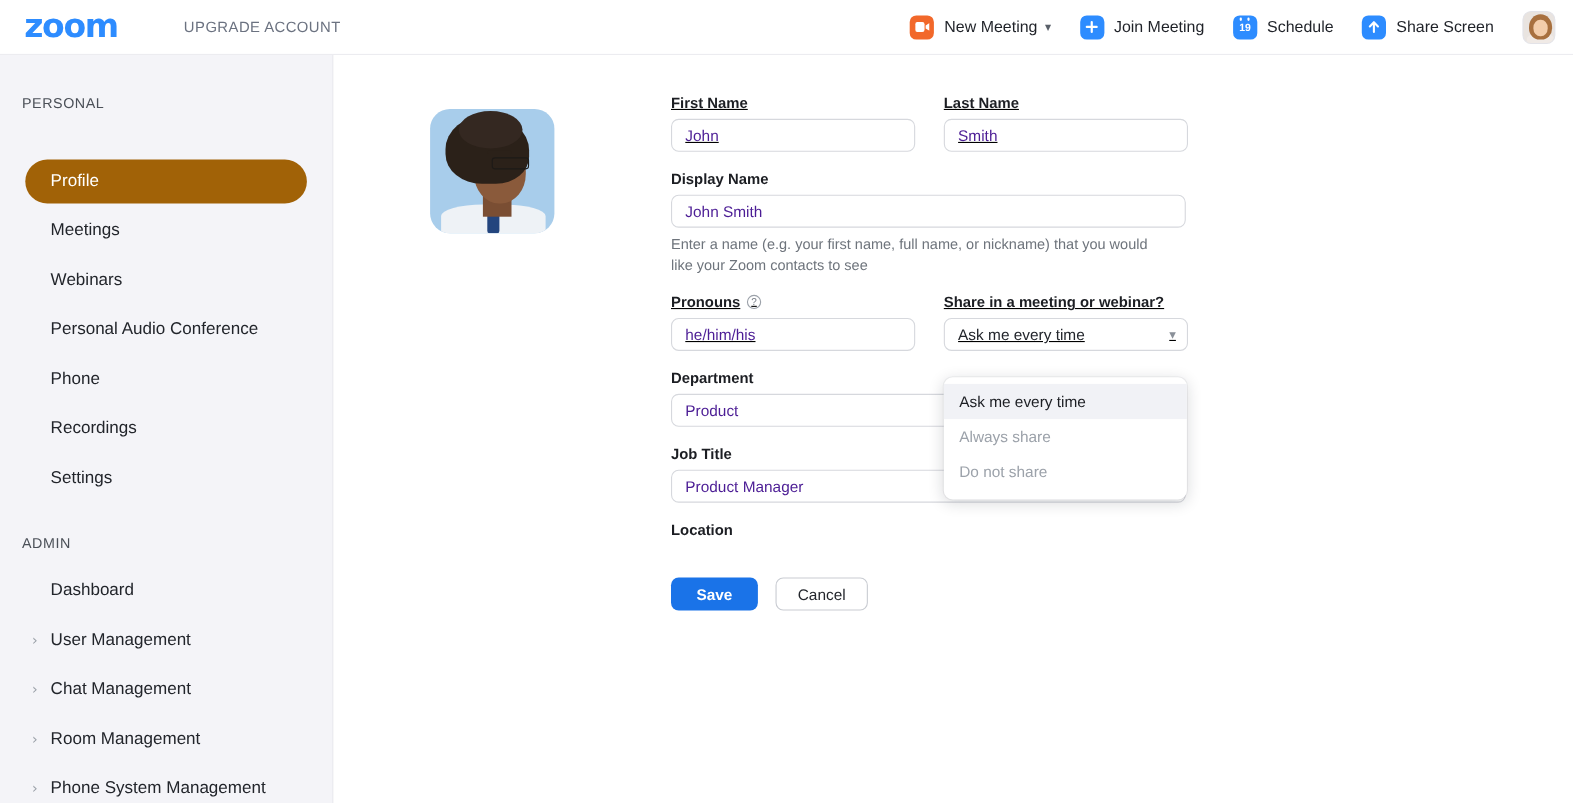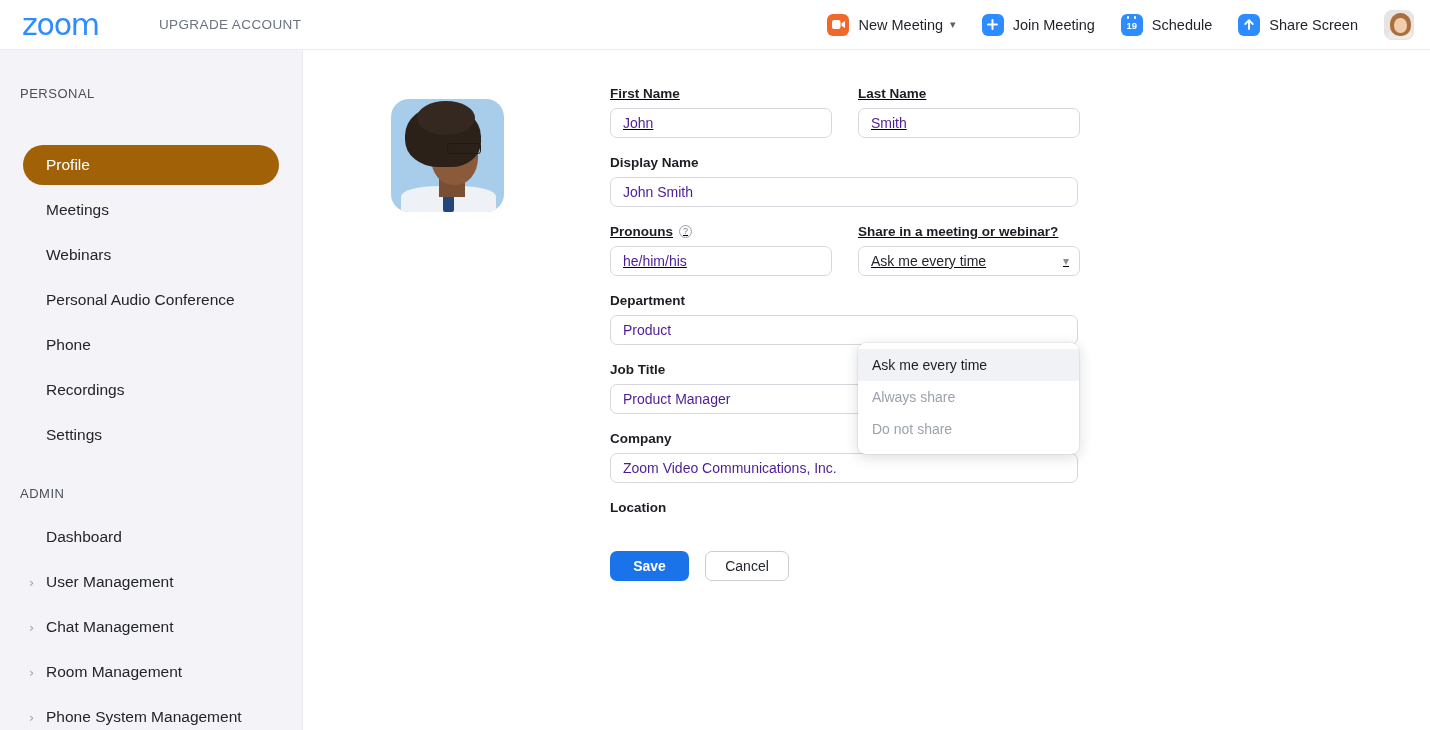--- a/index.html
+++ b/index.html
@@ -15,21 +15,21 @@
     position: relative;
     height: 50px;
     background: #ffffff;
     border-bottom: 1px solid #ececf0;
     display: flex;
     align-items: center;
   }
   .logo {
     margin-left: 22px;
     font-size: 30px;
-    font-weight: 400;
+    font-weight: 700;
     letter-spacing: -1.2px;
     color: #2d8cff;
     font-family: "DejaVu Sans", sans-serif;
     line-height: 1;
   }
   .upgrade {
     margin-left: 60px;
     font-size: 13.5px;
     letter-spacing: .4px;
     color: #6b7280;
@@ -385,20 +385,21 @@
         </div>
         <div class="fld half">
           <div class="lbl">Last Name</div>
           <div class="inp">Smith</div>
         </div>
       </div>
 
       <div class="fld full">
         <div class="lbl">Display Name</div>
         <div class="inp">John Smith</div>
+        <div class="hint">Enter a name (e.g. your first name, full name, or nickname) that you would like your Zoom contacts to see</div>
       </div>
 
       <div class="row" style="margin-top:8px;">
         <div class="fld half">
           <div class="lbl">
             <span>Pronouns</span>
             <span class="help-icon">?</span>
           </div>
           <div class="inp">he/him/his</div>
         </div>
@@ -414,24 +415,20 @@
       <div class="fld full">
         <div class="lbl">Department</div>
         <div class="inp">Product</div>
       </div>
 
       <div class="fld full">
         <div class="lbl">Job Title</div>
         <div class="inp">Product Manager</div>
       </div>
 
-      <div class="fld full">
-        <div class="lbl">Company</div>
-        <div class="inp">Zoom Video Communications, Inc.</div>
-      </div>
 
       <div class="fld full">
         <div class="lbl">Location</div>
       </div>
 
       <div class="btns">
         <div class="btn btn-save">Save</div>
         <div class="btn btn-cancel">Cancel</div>
       </div>
 

